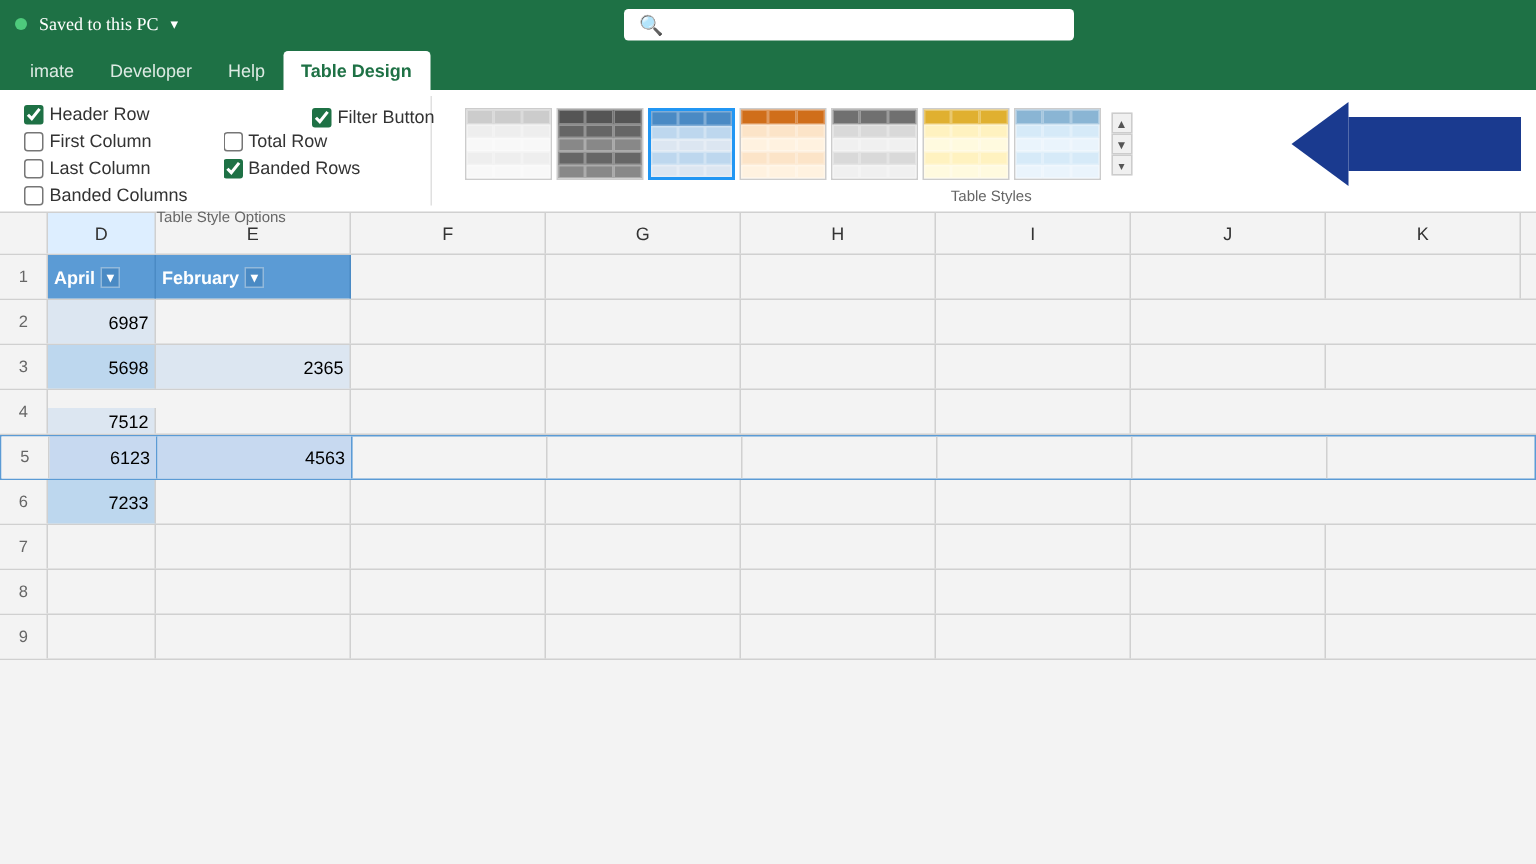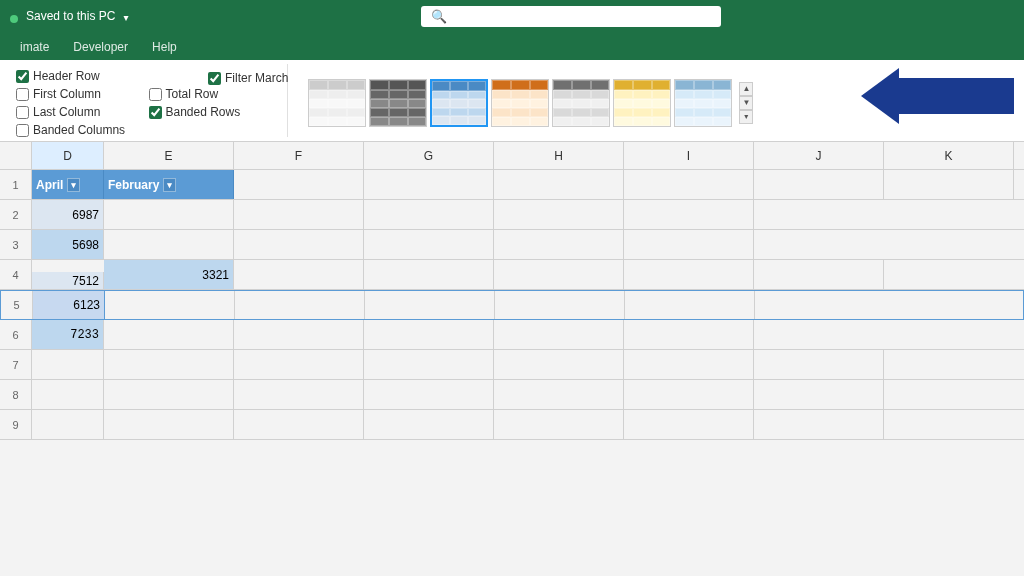--- a/index.html
+++ b/index.html
@@ -10,22 +10,23 @@
       background: #1e7145;
       height: 32px;
       display: flex;
       align-items: center;
       padding: 0 10px;
       color: white;
       font-size: 12px;
     }
     .title-bar-left {
       display: flex;
-      align-items: flex-end;
+      align-items: center;
       gap: 8px;
+      font-family: Liberation Serif, serif;
     }
     .title-bar-dot { width: 8px; height: 8px; background: #4eca7c; border-radius: 50%; }
     .title-bar-text { color: white; font-size: 12px; }
     .title-bar-search {
       margin: 0 auto;
       background: white;
       border-radius: 3px;
       display: flex;
       align-items: center;
       padding: 3px 10px;
@@ -239,20 +240,21 @@
   </div>
   <div class="title-bar-search">
     <span style="color:#888;font-size:13px;">🔍</span>
   </div>
 </div>
 
 <div class="ribbon-tabs">
   <div class="ribbon-tab">imate</div>
   <div class="ribbon-tab">Developer</div>
   <div class="ribbon-tab">Help</div>
+  <div class="ribbon-tab active">Table Design</div>
 </div>
 
 <div class="ribbon-wrapper">
   <div class="ribbon">
 
     <div class="ribbon-group" style="min-width:280px;">
       <div class="table-style-options">
 
         <div class="checkbox-item">
           <input type="checkbox" id="cb-header" checked="" style="">
@@ -277,26 +279,27 @@
 
         <div class="checkbox-item">
           <input type="checkbox" id="cb-banded-rows" checked="" style="">
           <label for="cb-banded-rows">Banded Rows</label>
         </div>
         <div class="checkbox-item">
           <input type="checkbox" id="cb-banded-cols" style="">
           <label for="cb-banded-cols">Banded Columns</label>
         </div>
       </div>
+      <div class="ribbon-group-label">Table Style Options</div>
     </div>
 
     <div style="position:relative; display:flex; align-items:flex-start; padding-top:6px;">
       <div class="checkbox-item" style="margin-left:-80px; margin-top:0px;">
         <input type="checkbox" id="cb-filter" checked="" style="">
-        <label for="cb-filter">Filter March</label>
+        <label for="cb-filter">Filter Button</label>
       </div>
     </div>
 
     <div style="display:flex; flex-direction:column; flex:1; padding: 4px 4px 0 20px;">
       <div style="display:flex; align-items:center; gap:3px; flex:1;">
 
         <div class="table-style-thumb" style="border:1px solid #ccc;">
           <div class="thumb-row" style="background:#ddd; flex:none; height:10px;">
               <div class="thumb-cell" style="background:#ccc;"></div>
               <div class="thumb-cell" style="background:#ccc;"></div>
@@ -491,20 +494,21 @@
               <div class="thumb-cell"></div>
             </div>
         </div>
 
         <div class="table-styles-scrollbar">
           <div class="scroll-btn">▲</div>
           <div class="scroll-btn">▼</div>
           <div class="scroll-btn">▾</div>
         </div>
       </div>
+      <div class="table-styles-label">Table Styles</div>
     </div>
 
   </div>
 
   <div style="position:absolute; right:10px; top:8px; display:flex; align-items:center;">
     <div style="width:0; height:0; border-top:28px solid transparent; border-bottom:28px solid transparent; border-right:38px solid #1a3a8f;"></div>
     <div style="width:115px; height:36px; background:#1a3a8f;"></div>
   </div>
 </div>
 
@@ -546,51 +550,52 @@
     <div class="grid-cell" style="width:130px; min-width:130px;"></div>
     <div class="grid-cell" style="width:130px; min-width:130px;"></div>
     <div class="grid-cell" style="width:130px; min-width:130px;"></div>
     <div class="grid-cell" style="width:130px; min-width:130px;"></div>
     <div class="grid-cell" style="width:130px; min-width:130px;"></div>
   </div>
 
   <div class="grid-row">
     <div class="row-num">3</div>
     <div class="grid-cell table-data-cell-alt right-align" style="width:72px; min-width:72px;text-align:center;">5698</div>
+    <div class="grid-cell table-data-cell right-align" style="width:130px; min-width:130px;">2365</div>
     <div class="grid-cell" style="width:130px; min-width:130px;"></div>
     <div class="grid-cell" style="width:130px; min-width:130px;"></div>
     <div class="grid-cell" style="width:130px; min-width:130px;"></div>
     <div class="grid-cell" style="width:130px; min-width:130px;"></div>
     <div class="grid-cell" style="width:130px; min-width:130px;"></div>
   </div>
 
   <div class="grid-row">
     <div class="row-num">4</div>
     <div class="grid-cell table-data-cell right-align" style="width:72px; min-width:72px;margin-top:12px;">7512</div>
-    <div class="grid-cell table-data-cell-alt right-align" style="width:130px; min-width:130px;">3321</div>
     <div class="grid-cell" style="width:130px; min-width:130px;"></div>
     <div class="grid-cell" style="width:130px; min-width:130px;"></div>
     <div class="grid-cell" style="width:130px; min-width:130px;"></div>
     <div class="grid-cell" style="width:130px; min-width:130px;"></div>
     <div class="grid-cell" style="width:130px; min-width:130px;"></div>
   </div>
 
   <div class="grid-row" style="border:1px solid #5b9bd5;">
     <div class="row-num">5</div>
     <div class="grid-cell right-align" style="width:72px; min-width:72px; background:#c7d9f0; border-right:1px solid #5b9bd5;">6123</div>
+    <div class="grid-cell table-data-cell right-align" style="width:130px; min-width:130px; background:#c7d9f0; border-right:1px solid #5b9bd5;">4563</div>
     <div class="grid-cell" style="width:130px; min-width:130px;"></div>
     <div class="grid-cell" style="width:130px; min-width:130px;"></div>
     <div class="grid-cell" style="width:130px; min-width:130px;"></div>
     <div class="grid-cell" style="width:130px; min-width:130px;"></div>
     <div class="grid-cell" style="width:130px; min-width:130px;"></div>
   </div>
 
   <div class="grid-row">
     <div class="row-num">6</div>
-    <div class="grid-cell table-data-cell-alt right-align" style="width:72px; min-width:72px;font-family:Liberation Mono, monospace;">7233</div>
+    <div class="grid-cell table-data-cell-alt right-align" style="width:72px; min-width:72px;">7233</div>
     <div class="grid-cell" style="width:130px; min-width:130px;"></div>
     <div class="grid-cell" style="width:130px; min-width:130px;"></div>
     <div class="grid-cell" style="width:130px; min-width:130px;"></div>
     <div class="grid-cell" style="width:130px; min-width:130px;"></div>
     <div class="grid-cell" style="width:130px; min-width:130px;"></div>
   </div>
 
   <div class="grid-row">
     <div class="row-num">7</div>
     <div class="grid-cell" style="width:72px; min-width:72px;"></div>

